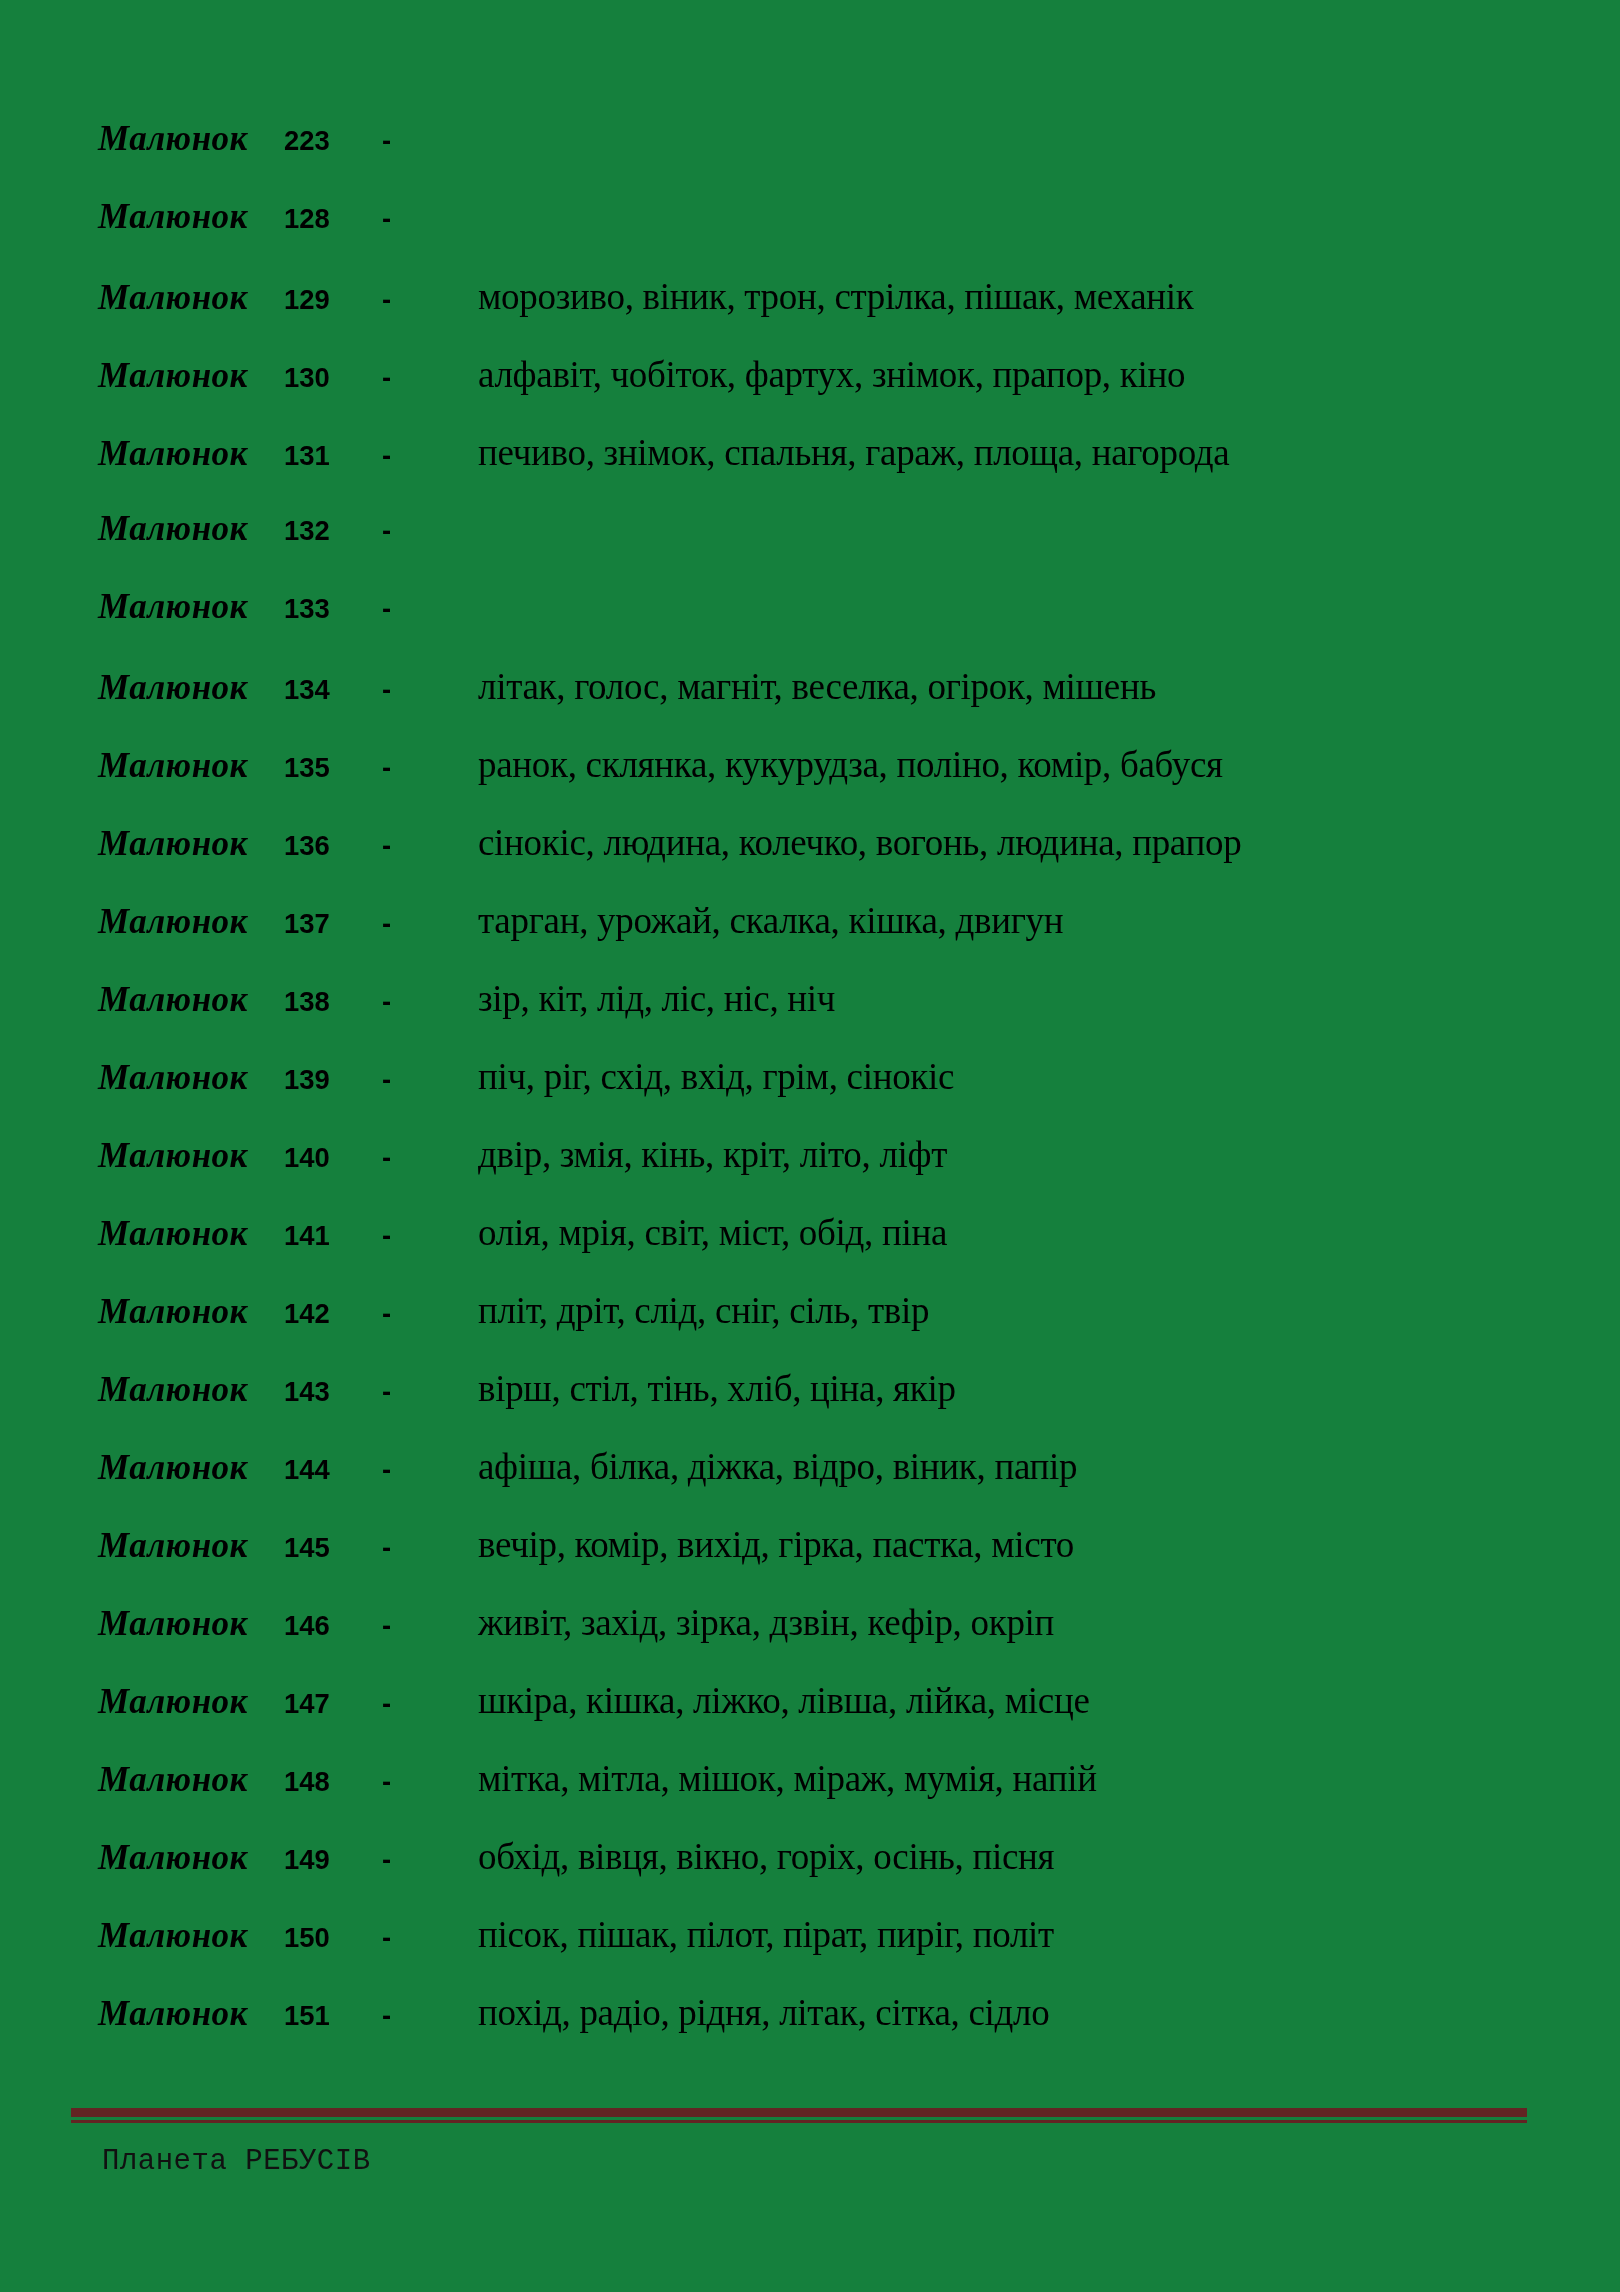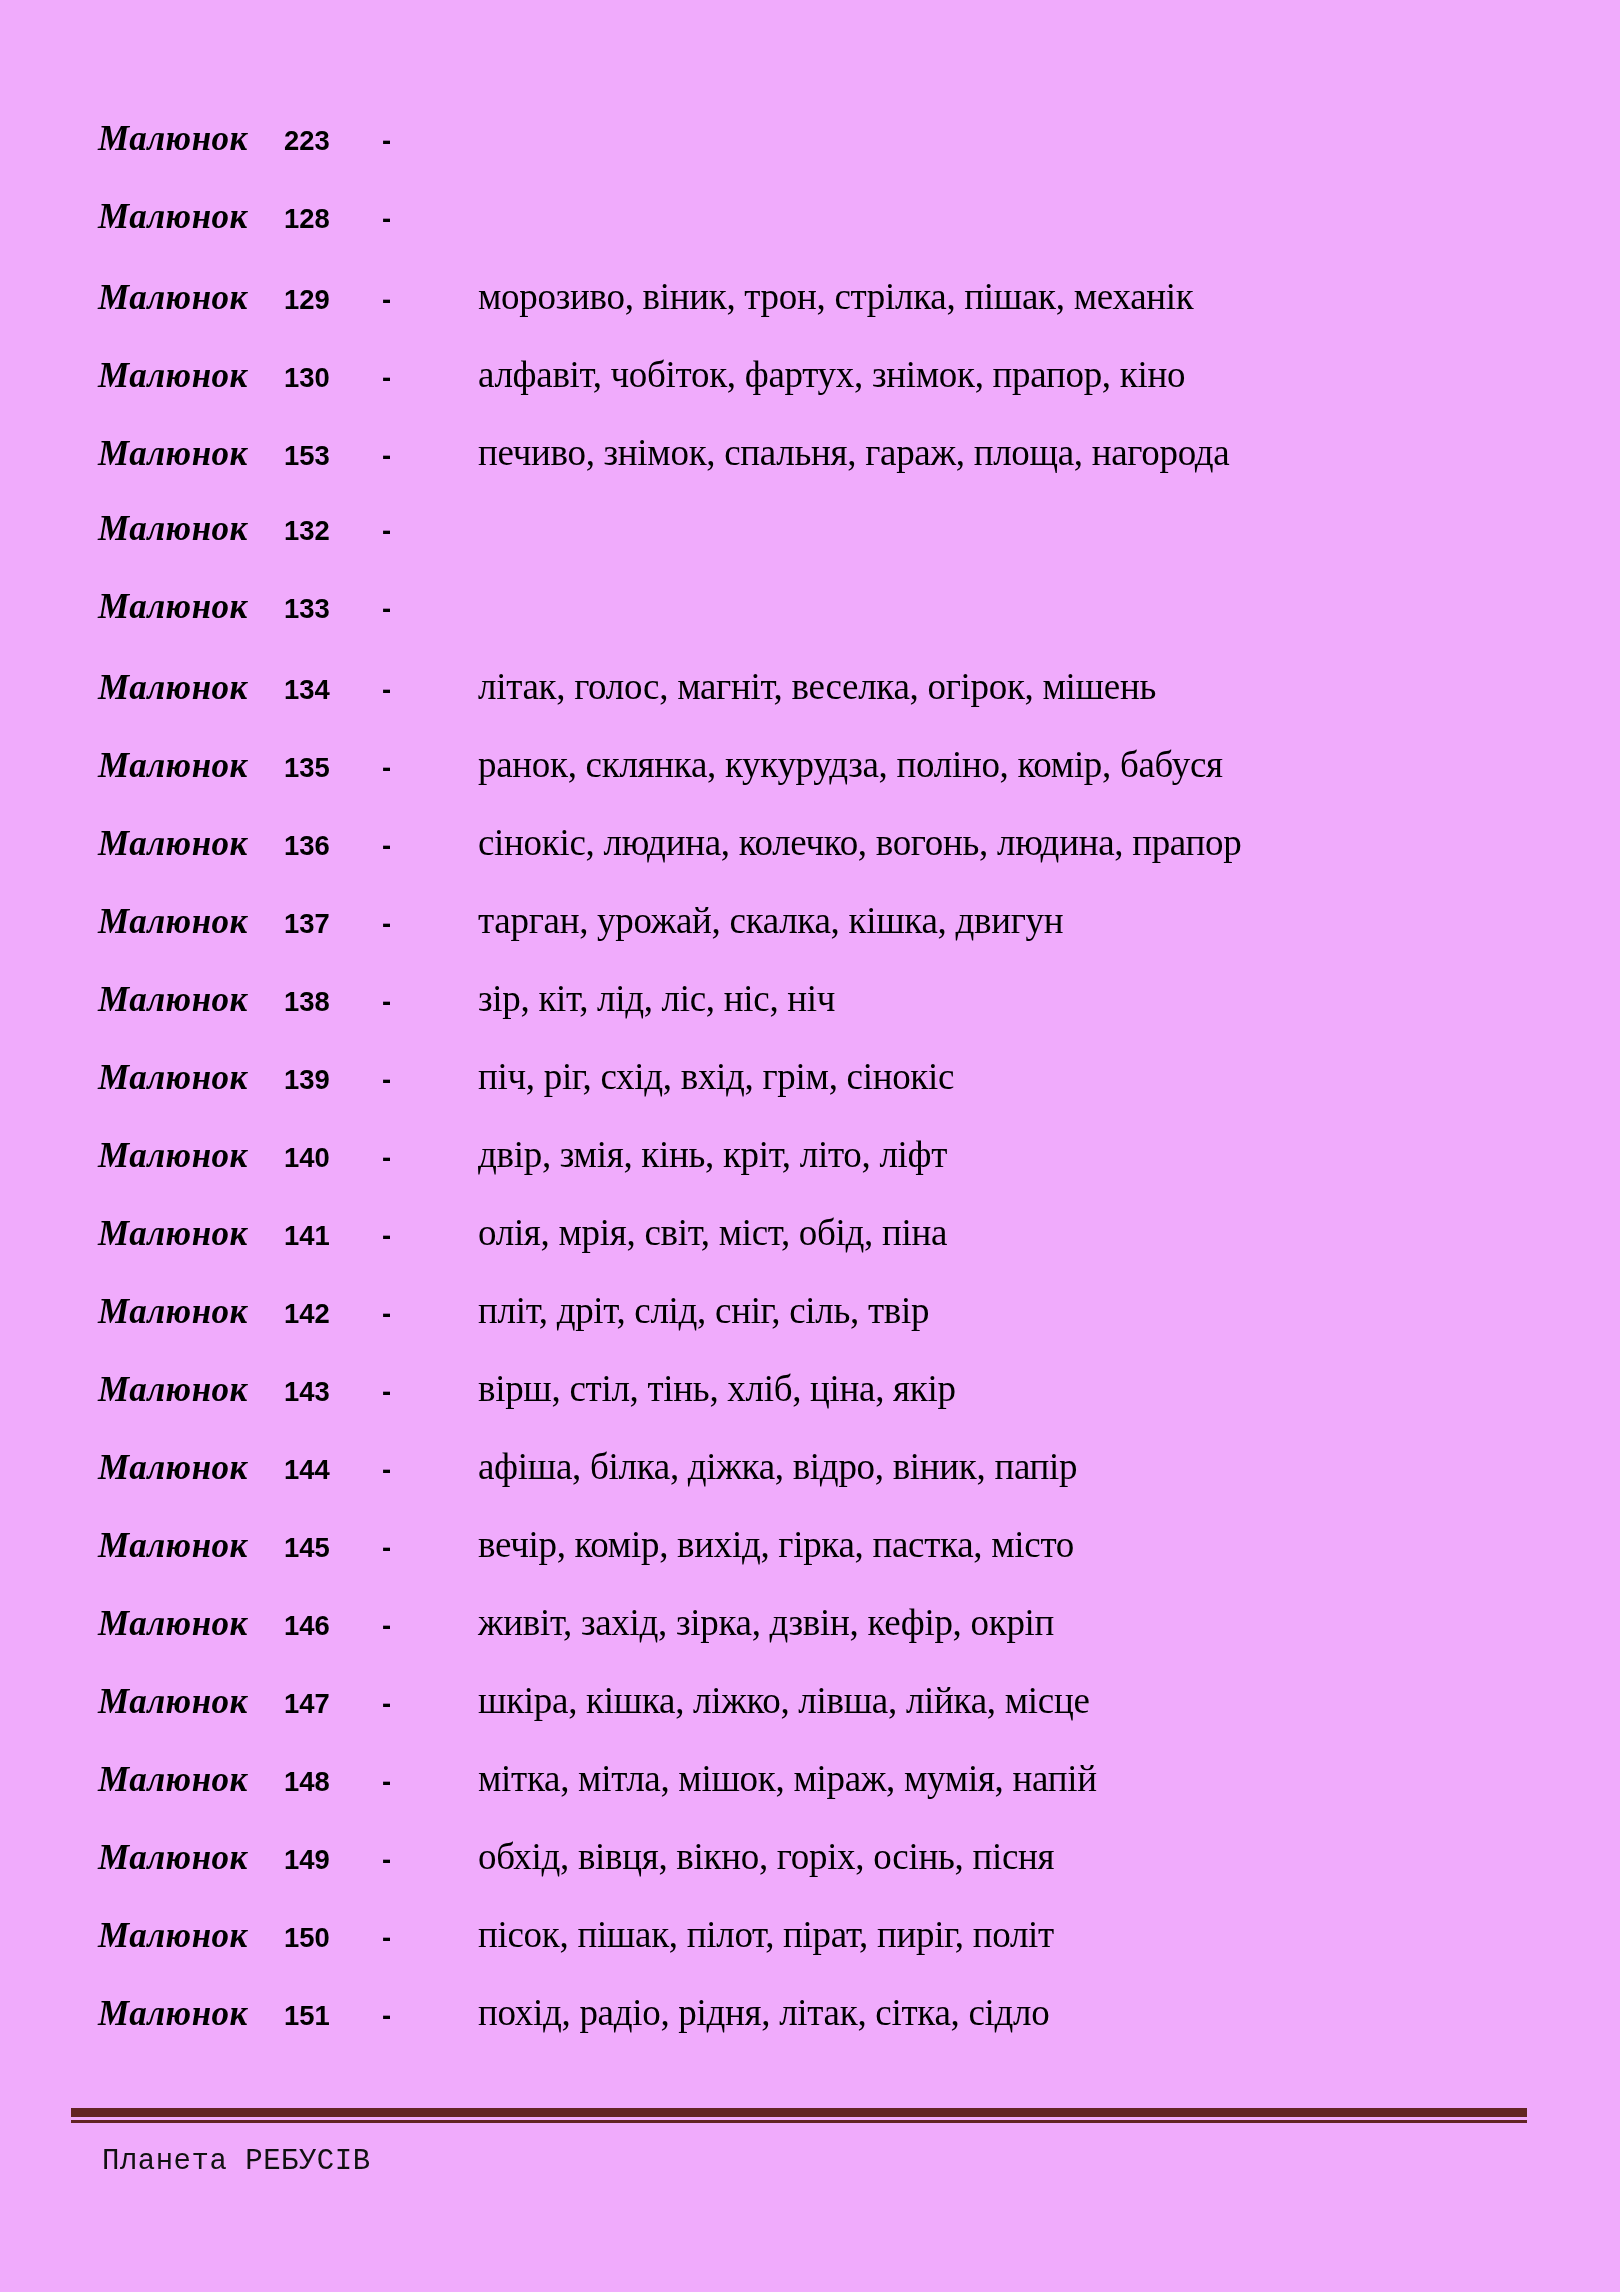--- a/index.html
+++ b/index.html
@@ -4,21 +4,21 @@
 <style>
   html, body {
     margin: 0;
     padding: 0;
     background: #ffffff;
   }
   .page {
     position: relative;
     width: 1620px;
     height: 2293px;
-    background: #f0abfc;
+    background: #15803d;
     font-family: "Liberation Serif", serif;
     color: #000000;
     overflow: hidden;
   }
   .figure-list {
     position: absolute;
     left: 0;
     top: 119px;
     width: 100%;
   }
@@ -106,21 +106,21 @@
 
     <div class="figure-row">
       <span class="col-label">Малюнок</span>
       <span class="col-num">130</span>
       <span class="col-dash">-</span>
       <span class="col-words">алфавіт, чобіток, фартух, знімок, прапор, кіно</span>
     </div>
 
     <div class="figure-row">
       <span class="col-label">Малюнок</span>
-      <span class="col-num">153</span>
+      <span class="col-num">131</span>
       <span class="col-dash">-</span>
       <span class="col-words">печиво, знімок, спальня, гараж, площа, нагорода</span>
     </div>
 
     <div class="figure-row">
       <span class="col-label">Малюнок</span>
       <span class="col-num">132</span>
       <span class="col-dash">-</span>
     </div>
 

